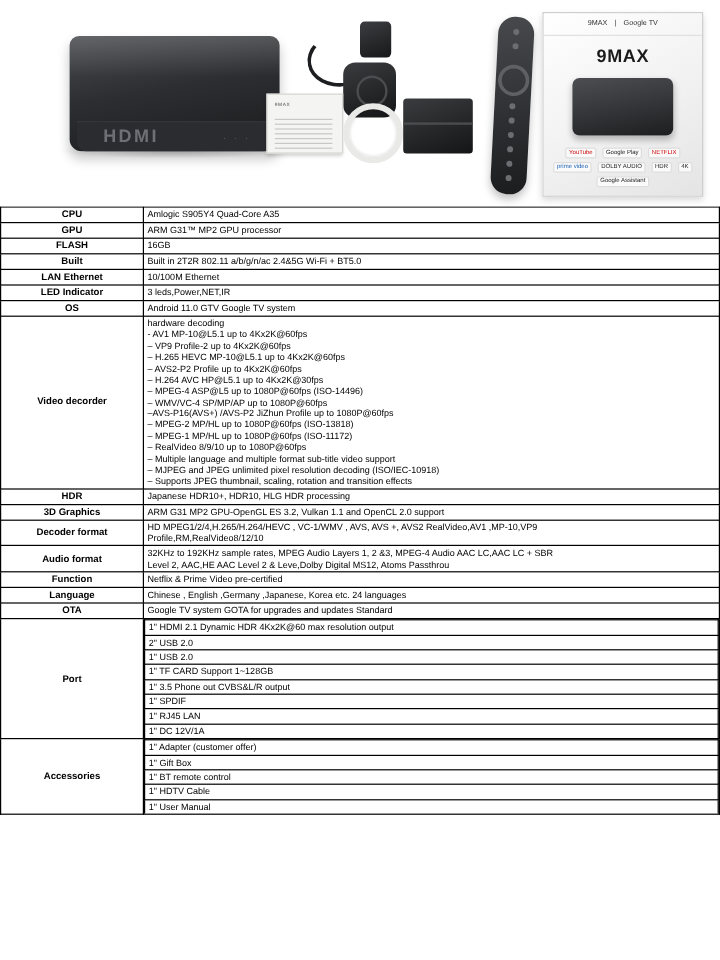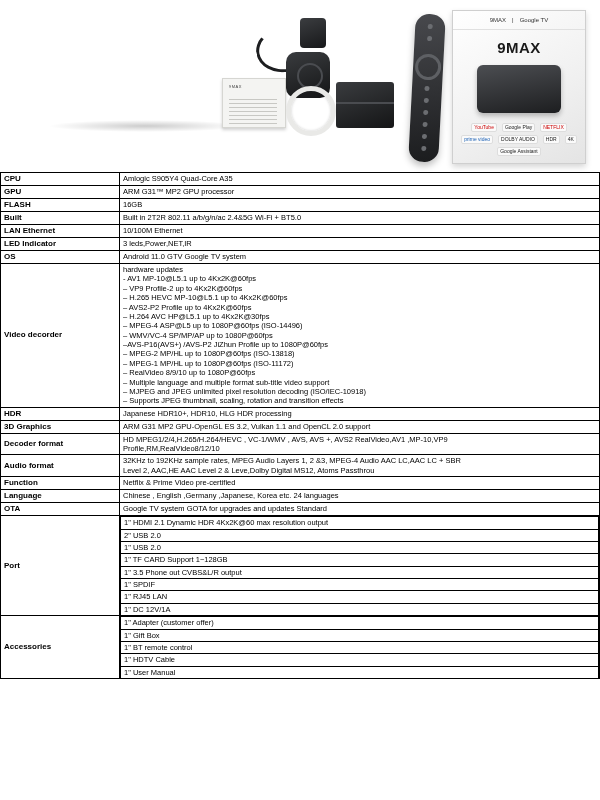--- a/index.html
+++ b/index.html
@@ -289,20 +289,21 @@
     font-size: 7.5px;
   }
   table.spec td {
     border: 1px solid #000;
     padding: 1px 3px;
     vertical-align: middle;
     line-height: 1.25;
   }
   td.label {
     width: 112px;
+    text-align: center;
     font-weight: bold;
     font-size: 8px;
   }
   td.value {
     text-align: left;
     padding-left: 4px;
     margin-left: 36px;
   }
   td.value-multi {
     text-align: left;
@@ -326,20 +327,26 @@
 </style>
 </head>
 <body>
 
 <div class="page">
 
   <div class="photo-area">
 
     <div class="box-shadow-ellipse"></div>
 
+    <div class="box-main">
+      <div class="box-main-face">
+        <div class="hdmi-word">HDMI</div>
+        <div class="box-leds">· · ·</div>
+      </div>
+    </div>
 
     <div class="adapter-cord"></div>
     <div class="adapter"></div>
     <div class="plug-round"></div>
 
     <div class="manual">
       <div class="manual-logo">9MAX</div>
       <div class="manual-lines">
         <i></i>
           <i></i>
@@ -415,21 +422,21 @@
         <td class="value">3 leds,Power,NET,IR</td>
       </tr>
       <tr>
         <td class="label">OS</td>
         <td class="value">Android 11.0  GTV Google TV system</td>
       </tr>
 
       <tr>
         <td class="label">Video decorder</td>
         <td class="value-multi">
-          <div>hardware updates</div>
+          <div>hardware decoding</div>
           <div>- AV1 MP-10@L5.1 up to 4Kx2K@60fps</div>
           <div>– VP9 Profile-2 up to 4Kx2K@60fps</div>
           <div>– H.265 HEVC MP-10@L5.1 up to 4Kx2K@60fps</div>
           <div>– AVS2-P2 Profile up to 4Kx2K@60fps</div>
           <div>– H.264 AVC HP@L5.1 up to 4Kx2K@30fps</div>
           <div>– MPEG-4 ASP@L5 up to 1080P@60fps (ISO-14496)</div>
           <div>– WMV/VC-4 SP/MP/AP up to 1080P@60fps</div>
           <div>–AVS-P16(AVS+) /AVS-P2 JiZhun Profile up to 1080P@60fps</div>
           <div>– MPEG-2 MP/HL up to 1080P@60fps (ISO-13818)</div>
           <div>– MPEG-1 MP/HL up to 1080P@60fps (ISO-11172)</div>

